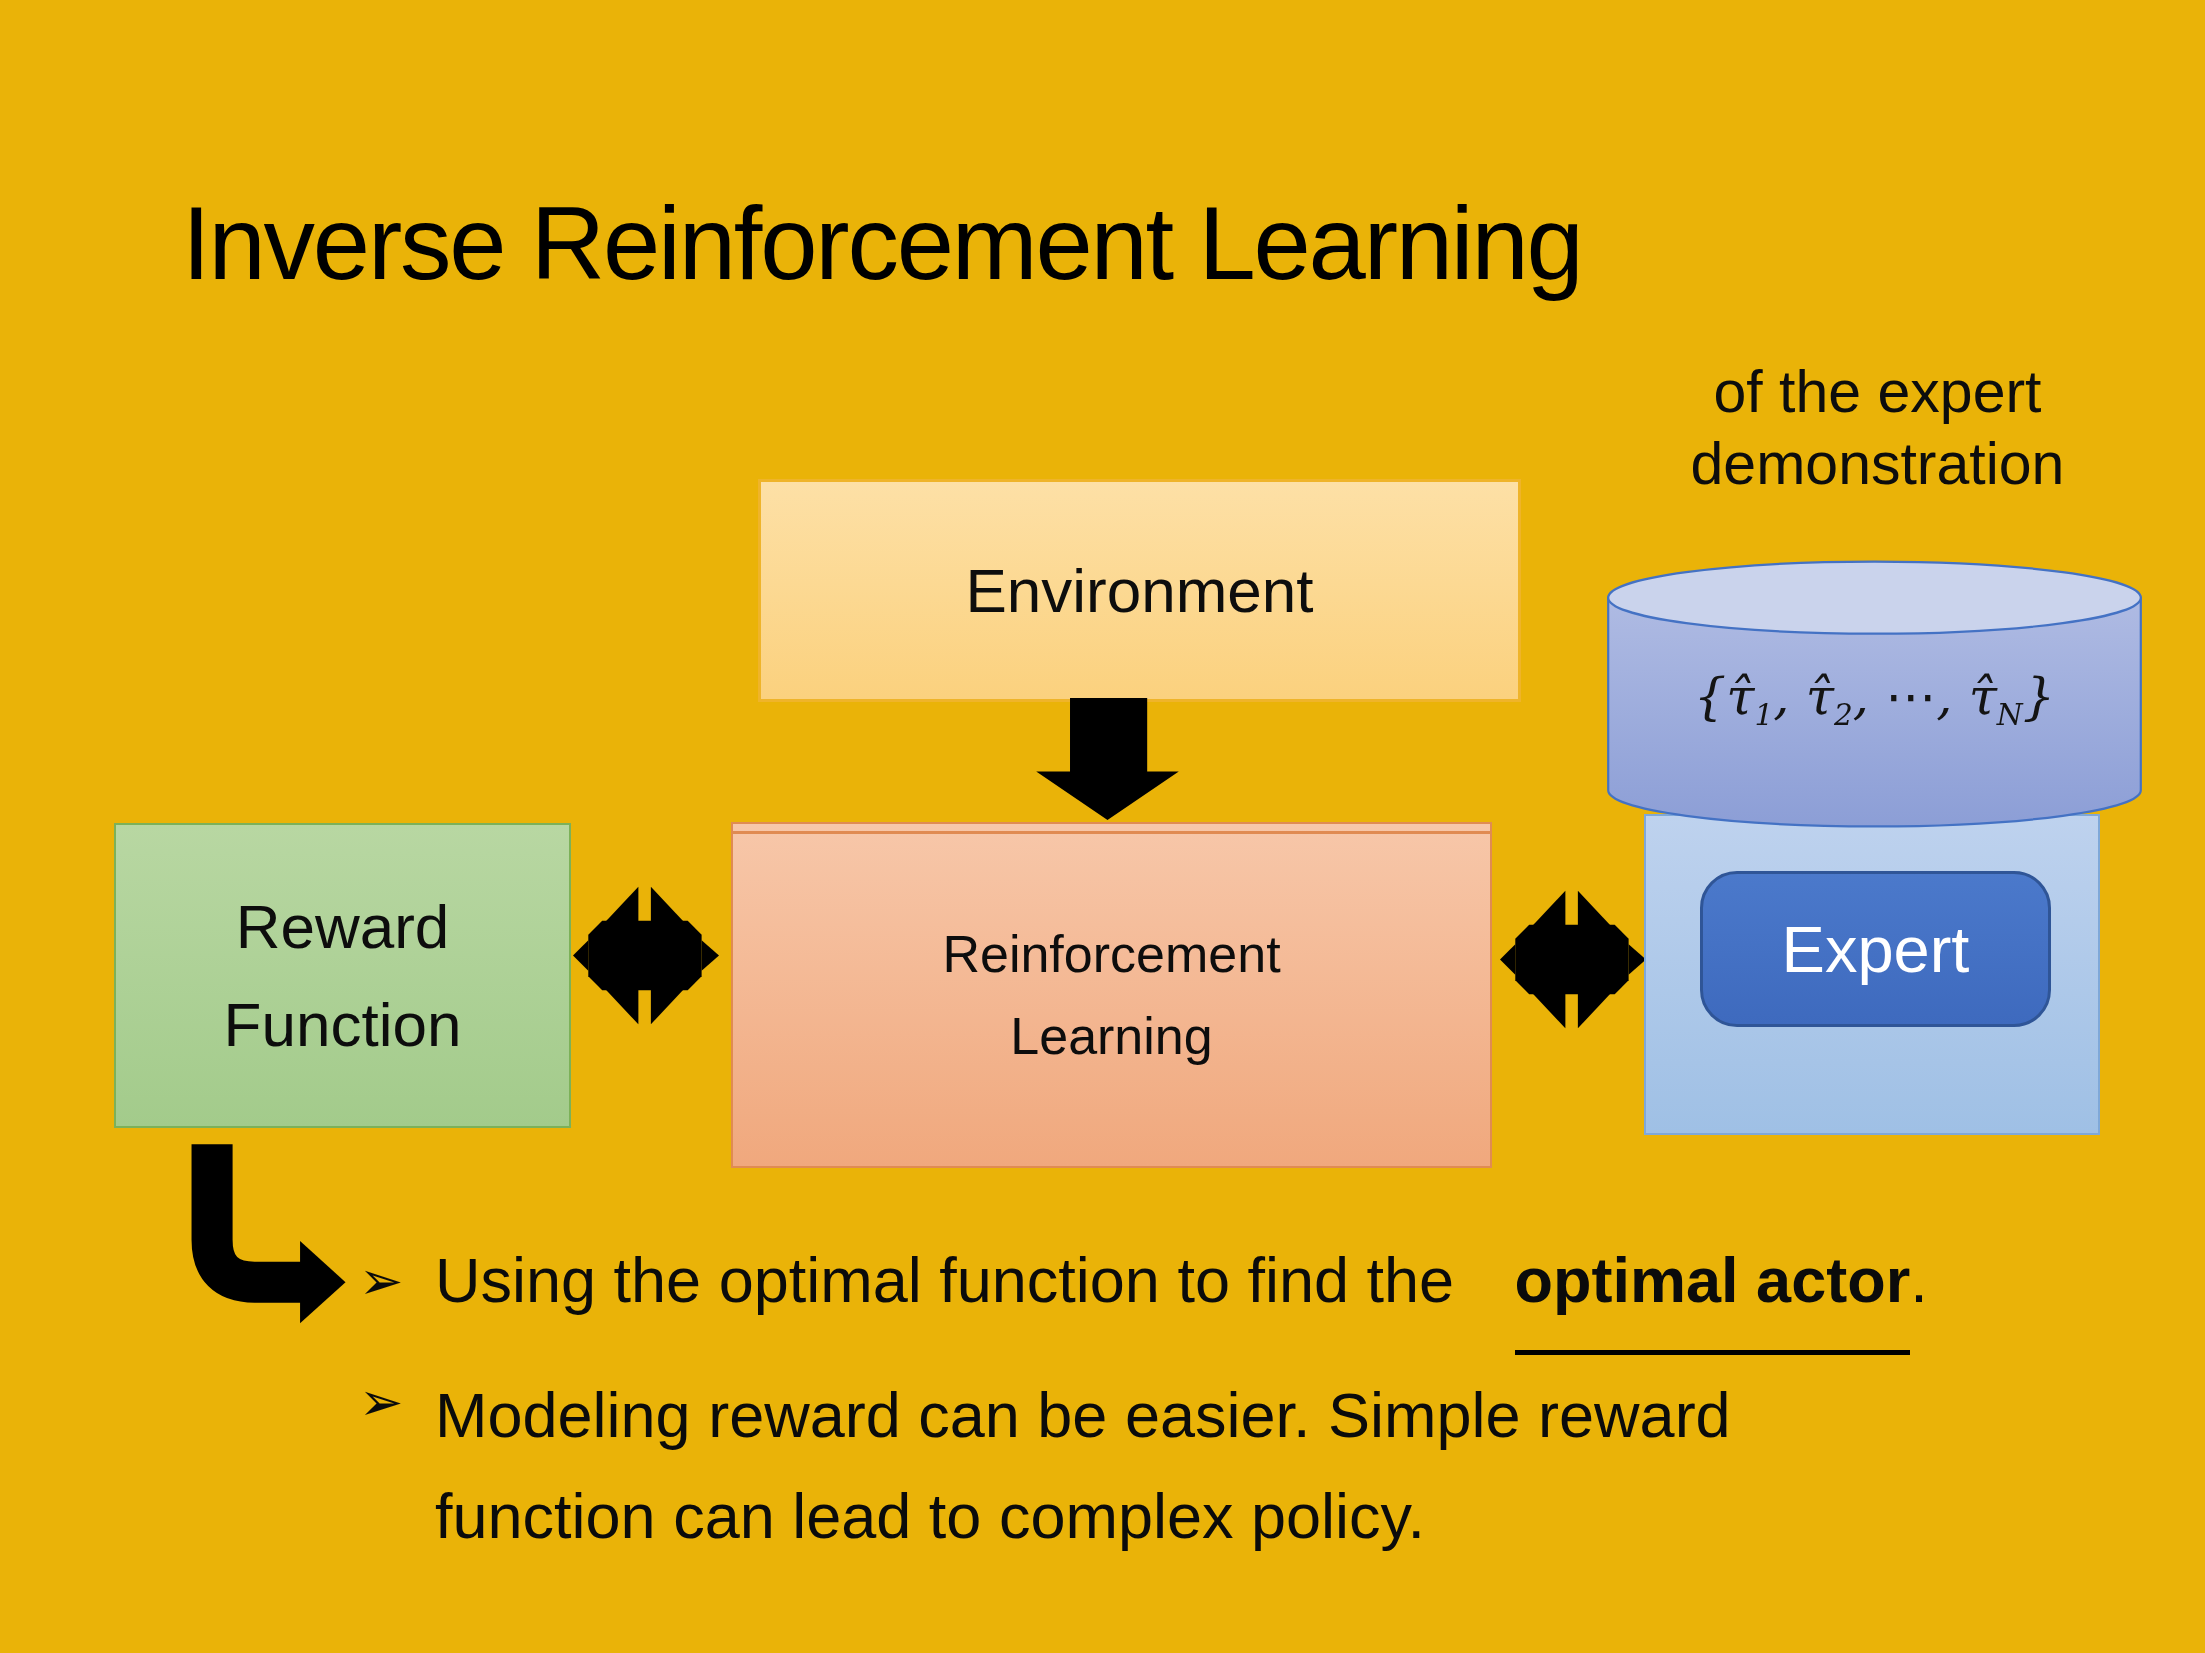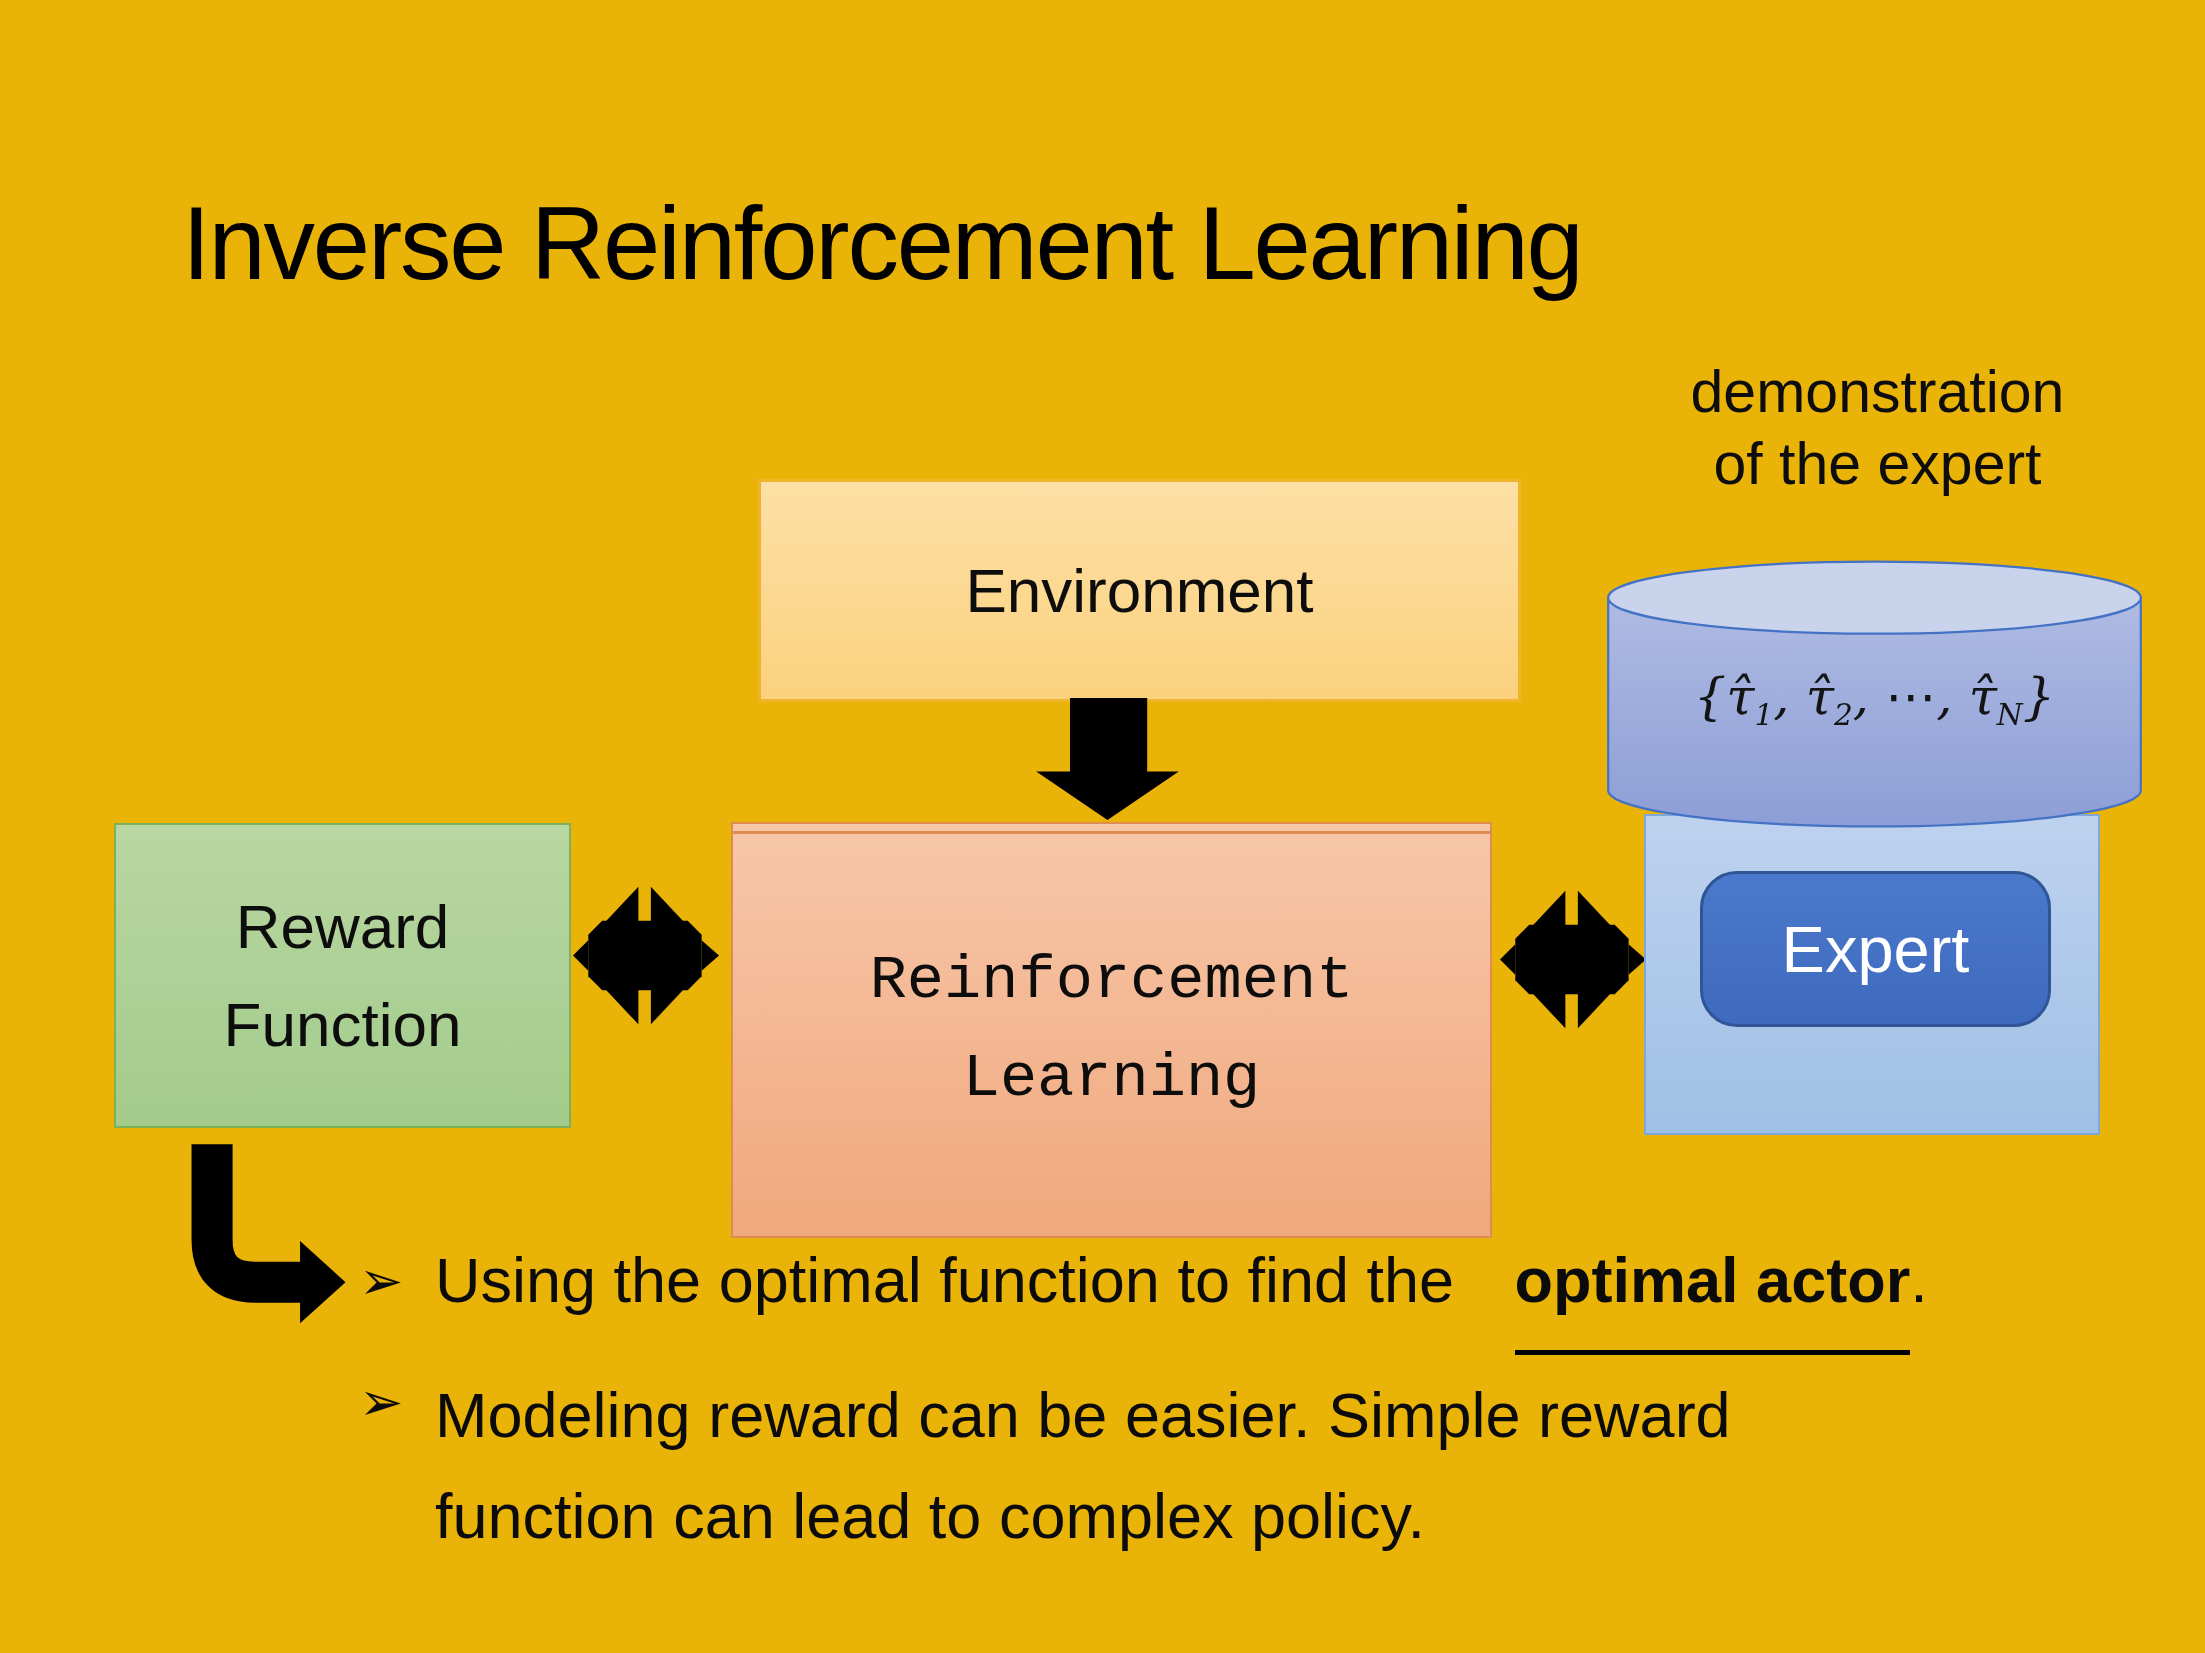--- a/index.html
+++ b/index.html
@@ -22,23 +22,23 @@
   .box {
     position:absolute; display:flex; align-items:center; justify-content:center;
     text-align:center; box-sizing:border-box;
   }
   .env {
     left:729px; top:479px; width:763px; height:223px;
     background:linear-gradient(#fde0a6,#fbd17e);
     border:3.7px solid #efb42a; font-size:62px;margin-left:29px;
   }
   .rl {
-    left:731px; top:822px; width:761px; height:416px;
+    left:731px; top:822px; width:761px; height:346px;
     background:linear-gradient(#f7c7a9,#f0a87d);
-    border:2.9px solid #e08b52; font-size:62px;font-family:Liberation Mono, monospace;
+    border:2.9px solid #e08b52; font-size:52px;
   }
   .rl::after {
     content:""; position:absolute; left:0; right:0; top:7.4px; height:2.9px;
     background:#e08b52;
   }
   .reward {
     left:114px; top:823px; width:457px; height:305px;
     background:linear-gradient(#b8d7a2,#a3cb8b);
     border:2.9px solid #7cb159; font-size:62px;
   }
@@ -84,22 +84,22 @@
   }
 </style>
 </head>
 <body>
 
 <div class="slide">
 
   <h1 class="title">Inverse Reinforcement Learning</h1>
 
   <div class="demo-caption">
+    <div>of the expert</div>
     <div>demonstration</div>
-    <div>of the expert</div>
   </div>
 
   <div class="box env">
     <span>Environment</span>
   </div>
 
   <svg class="arrow-svg down-arrow" viewBox="0 0 194 166">
     <polygon points="46,0 151,0 151,100 194,100 97,166 0,100 46,100" fill="#000"></polygon>
   </svg>
 

